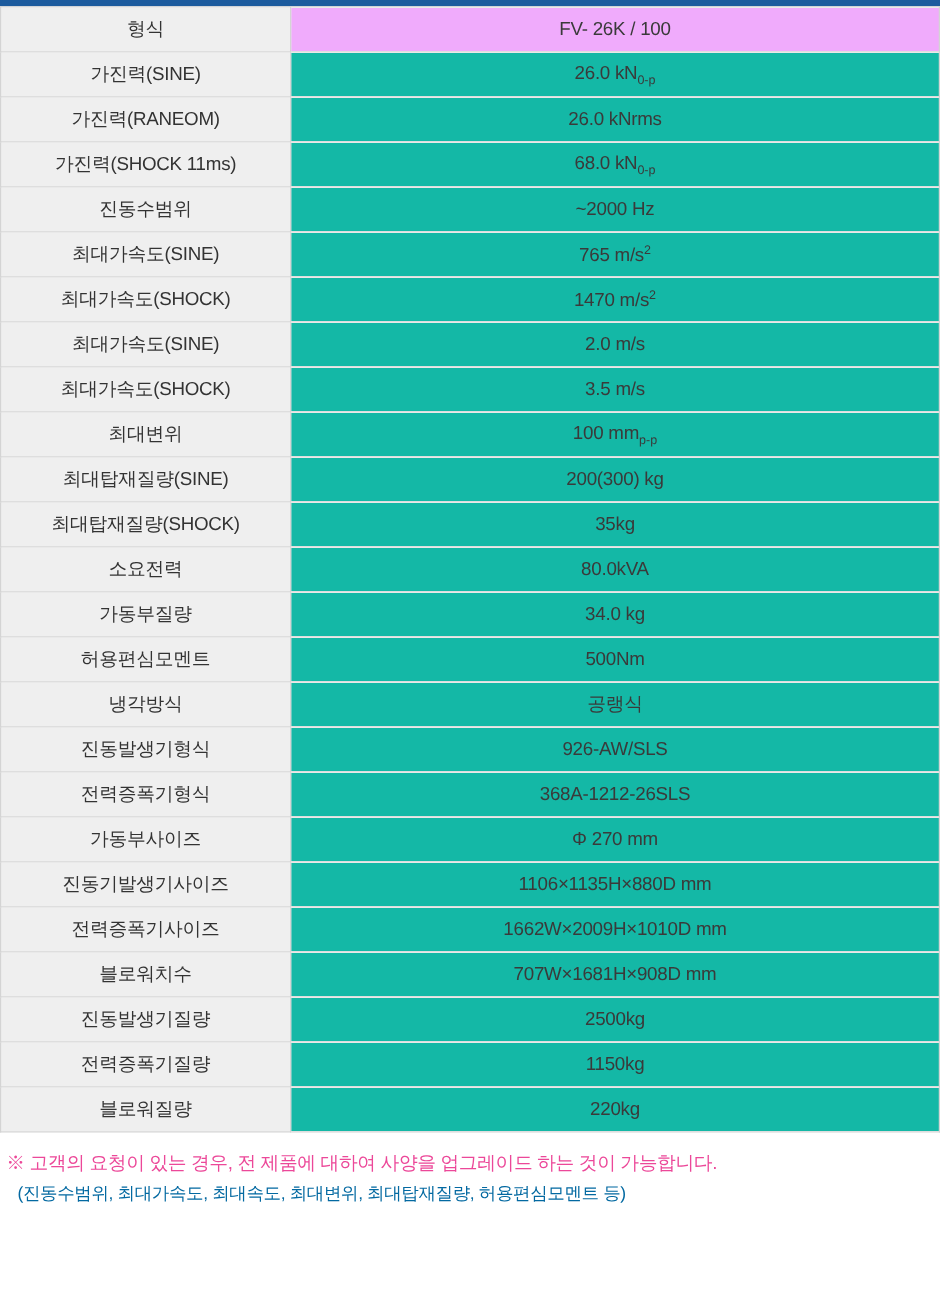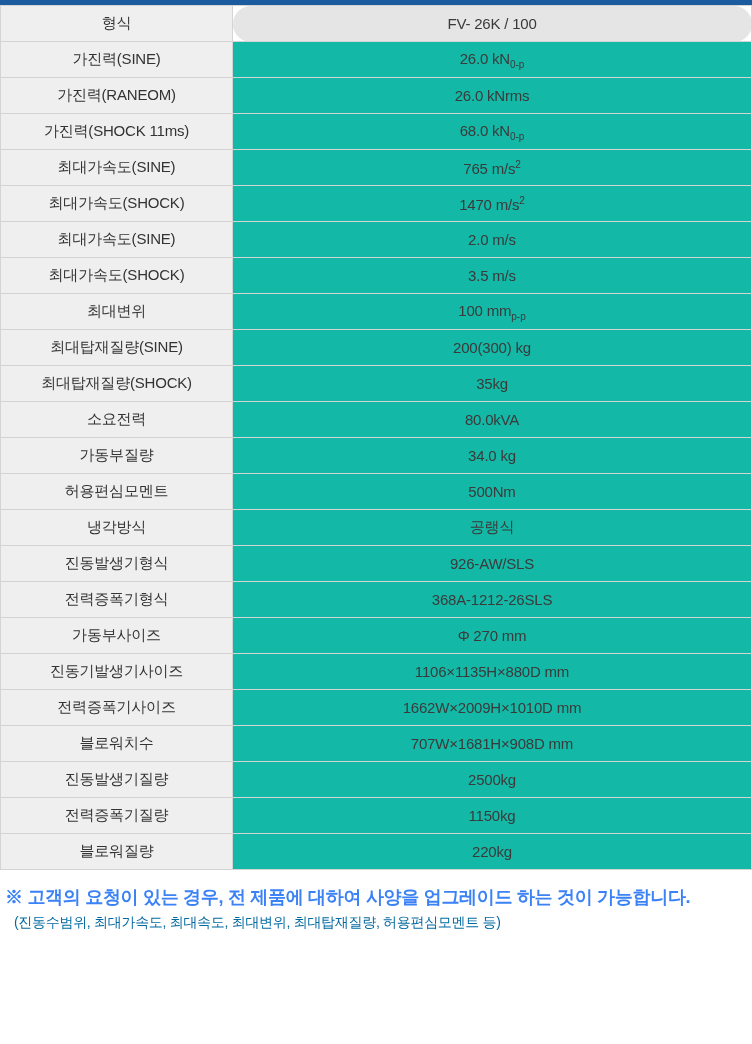--- a/index.html
+++ b/index.html
@@ -39,40 +39,39 @@
   td.label-cell {
     width: 232px;
     background: #efefef;
     color: #333333;
   }
   td.value-cell {
     background: #14b8a6;
     color: #3a3a3a;
   }
   tr.header-row td.value-cell {
-    background: #e5e5e5;
-    border-radius: 18px;
+    background: #f0abfc;
   }
   .unit-sub {
     font-size: 10px;
     vertical-align: sub;
     letter-spacing: 0;
   }
   .unit-sup {
     font-size: 10px;
     vertical-align: super;
     letter-spacing: 0;
   }
   .notes {
     padding: 14px 6px 0 5px;
   }
   .note-main {
-    font-size: 18px;
-    font-weight: bold;
-    color: #3b82f6;
+    font-size: 15px;
+    font-weight: normal;
+    color: #ec4899;
     line-height: 1.45;
     letter-spacing: -0.3px;
   }
   .note-sub {
     font-size: 14px;
     font-weight: normal;
     color: #0369a1;
     line-height: 1.5;
     padding-left: 9px;
     margin-top: 2px;
@@ -94,20 +93,24 @@
         <td class="label-cell"><span>가진력(SINE)</span></td>
         <td class="value-cell"><span>26.0 kN</span><span class="unit-sub">0-p</span></td>
       </tr>
       <tr>
         <td class="label-cell"><span>가진력(RANEOM)</span></td>
         <td class="value-cell"><span>26.0 kNrms</span></td>
       </tr>
       <tr>
         <td class="label-cell"><span>가진력(SHOCK 11ms)</span></td>
         <td class="value-cell"><span>68.0 kN</span><span class="unit-sub">0-p</span></td>
+      </tr>
+      <tr>
+        <td class="label-cell"><span>진동수범위</span></td>
+        <td class="value-cell"><span>~2000 Hz</span></td>
       </tr>
       <tr>
         <td class="label-cell"><span>최대가속도(SINE)</span></td>
         <td class="value-cell"><span>765 m/s</span><span class="unit-sup">2</span></td>
       </tr>
       <tr>
         <td class="label-cell"><span>최대가속도(SHOCK)</span></td>
         <td class="value-cell"><span>1470 m/s</span><span class="unit-sup">2</span></td>
       </tr>
       <tr>

